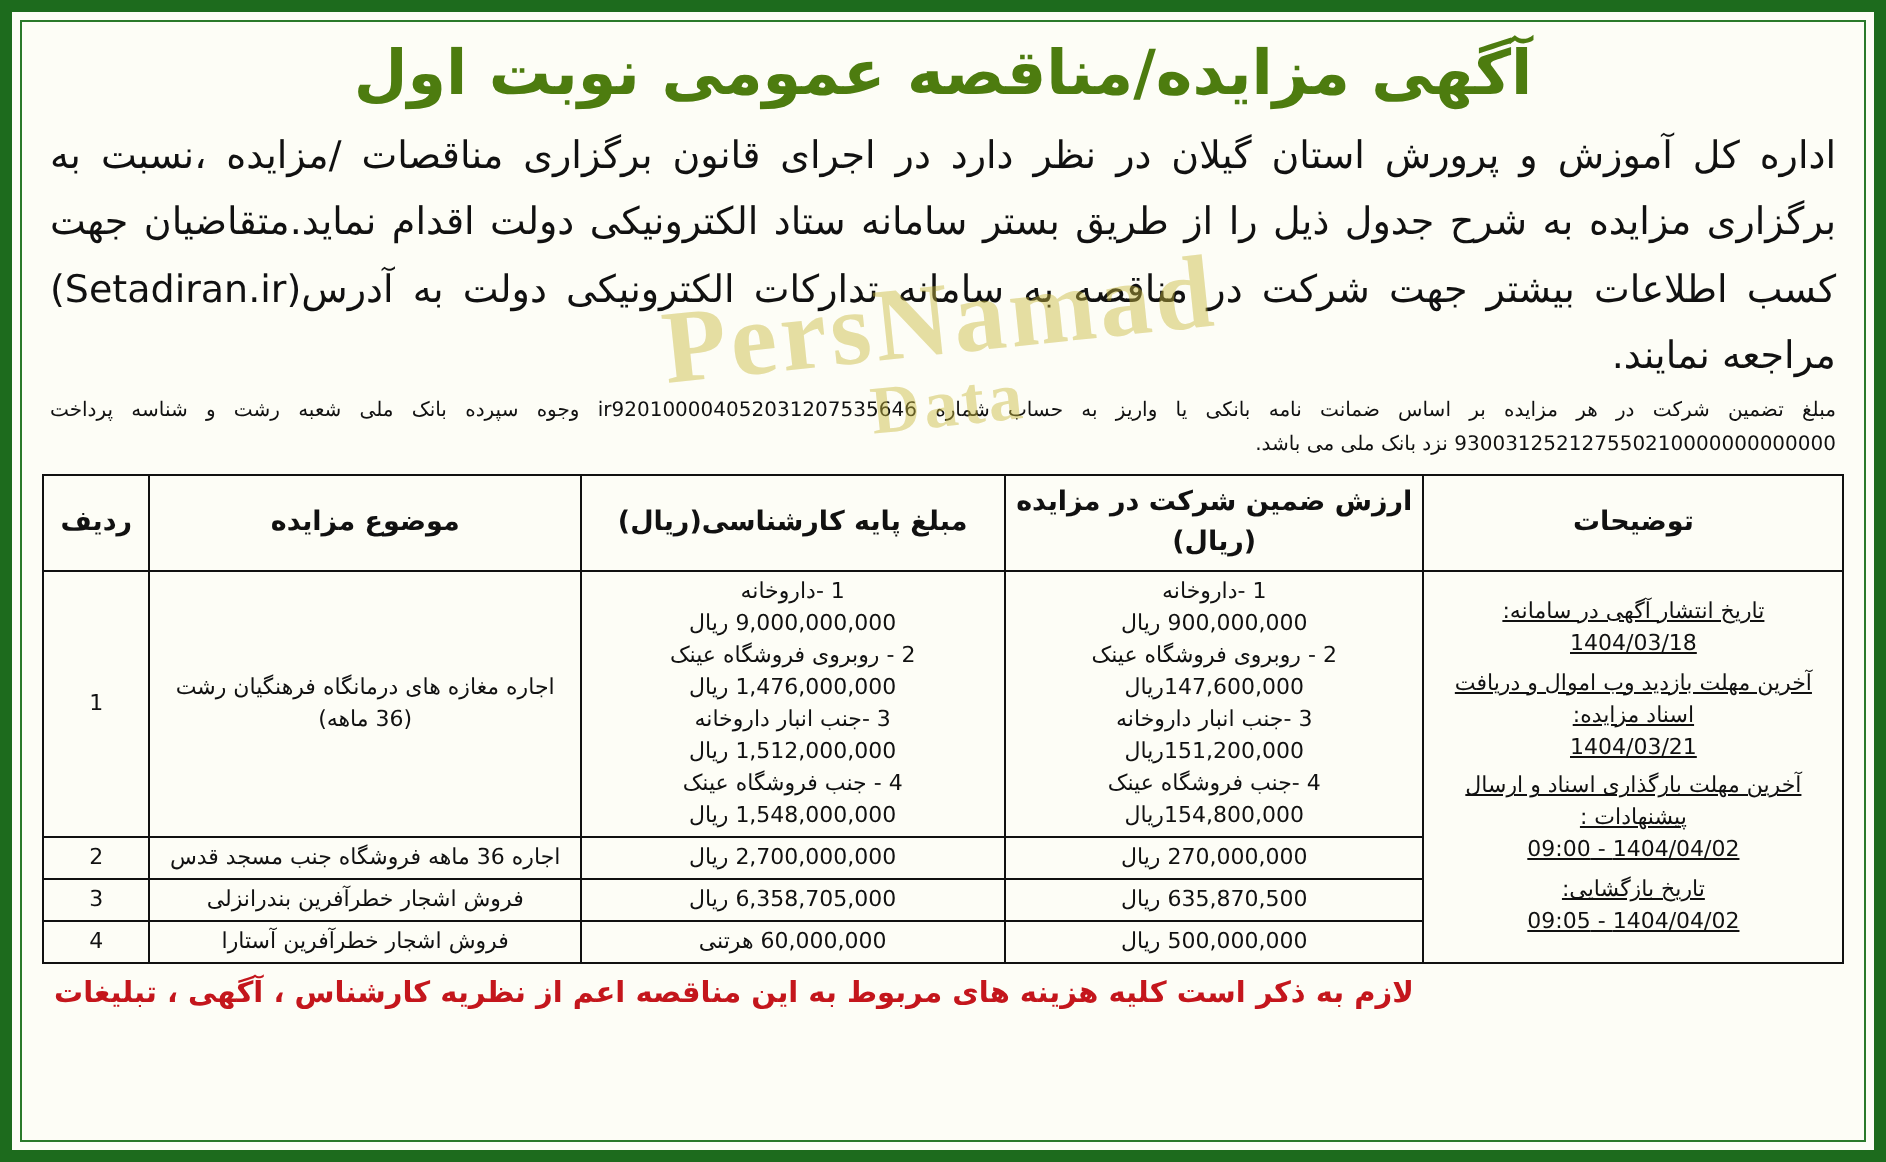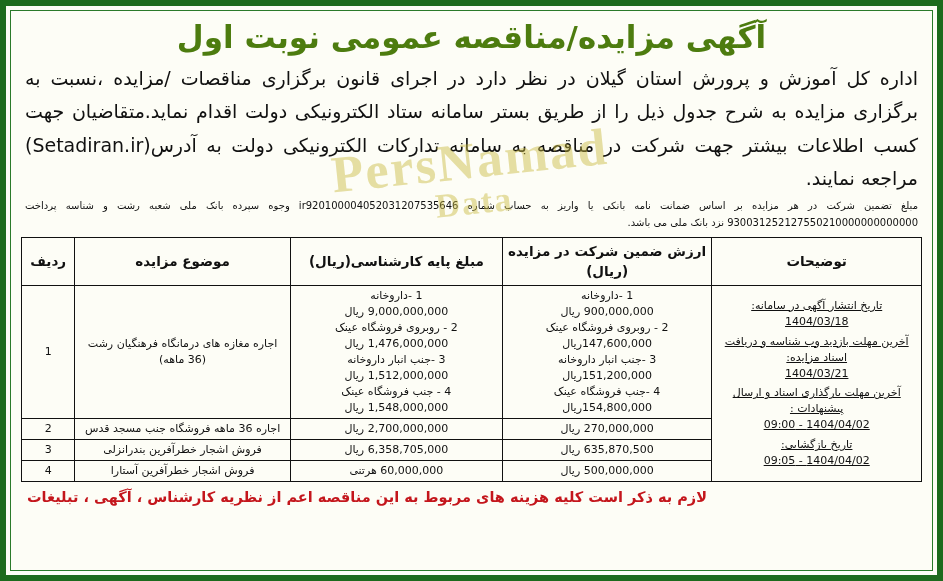--- a/index.html
+++ b/index.html
@@ -155,21 +155,21 @@
         </tr>
       </thead>
       <tbody>
         <tr>
           <td class="notes-cell" rowspan="4">
             <div class="blk">
               <div>تاریخ انتشار آگهی در سامانه:</div>
               <div>1404/03/18</div>
             </div>
             <div class="blk">
-              <div>آخرین مهلت بازدید وب شناسه و دریافت اسناد مزایده:</div>
+              <div>آخرین مهلت بازدید وب اموال و دریافت اسناد مزایده:</div>
               <div>1404/03/21</div>
             </div>
             <div class="blk">
               <div>آخرین مهلت بارگذاری اسناد و ارسال پیشنهادات :</div>
               <div>1404/04/02 - 09:00</div>
             </div>
             <div class="blk">
               <div>تاریخ بازگشایی:</div>
               <div>1404/04/02 - 09:05</div>
             </div>

